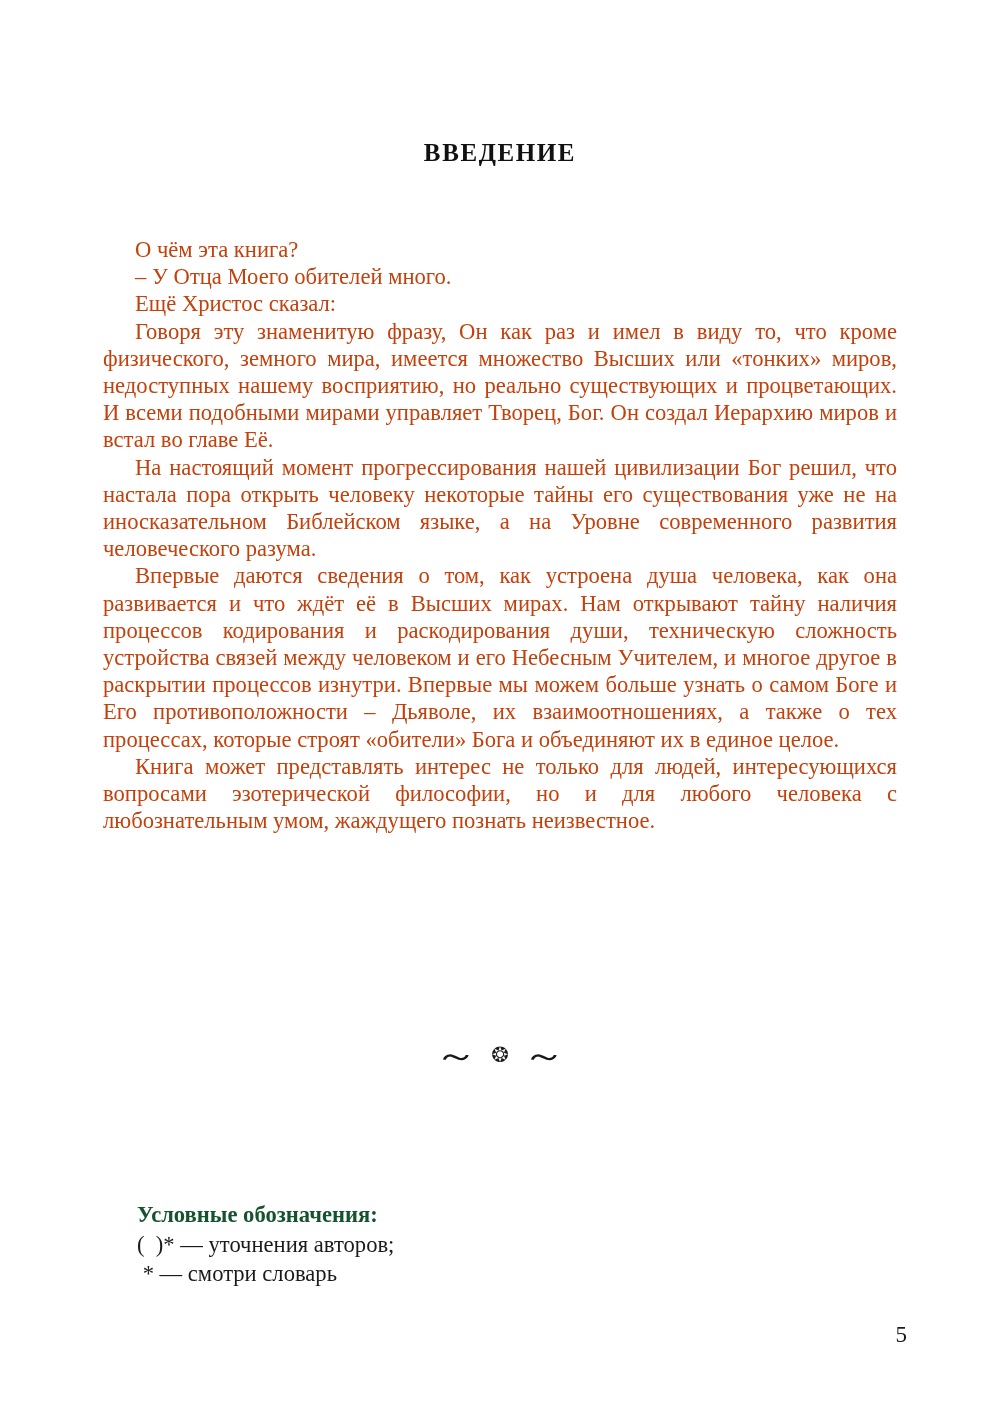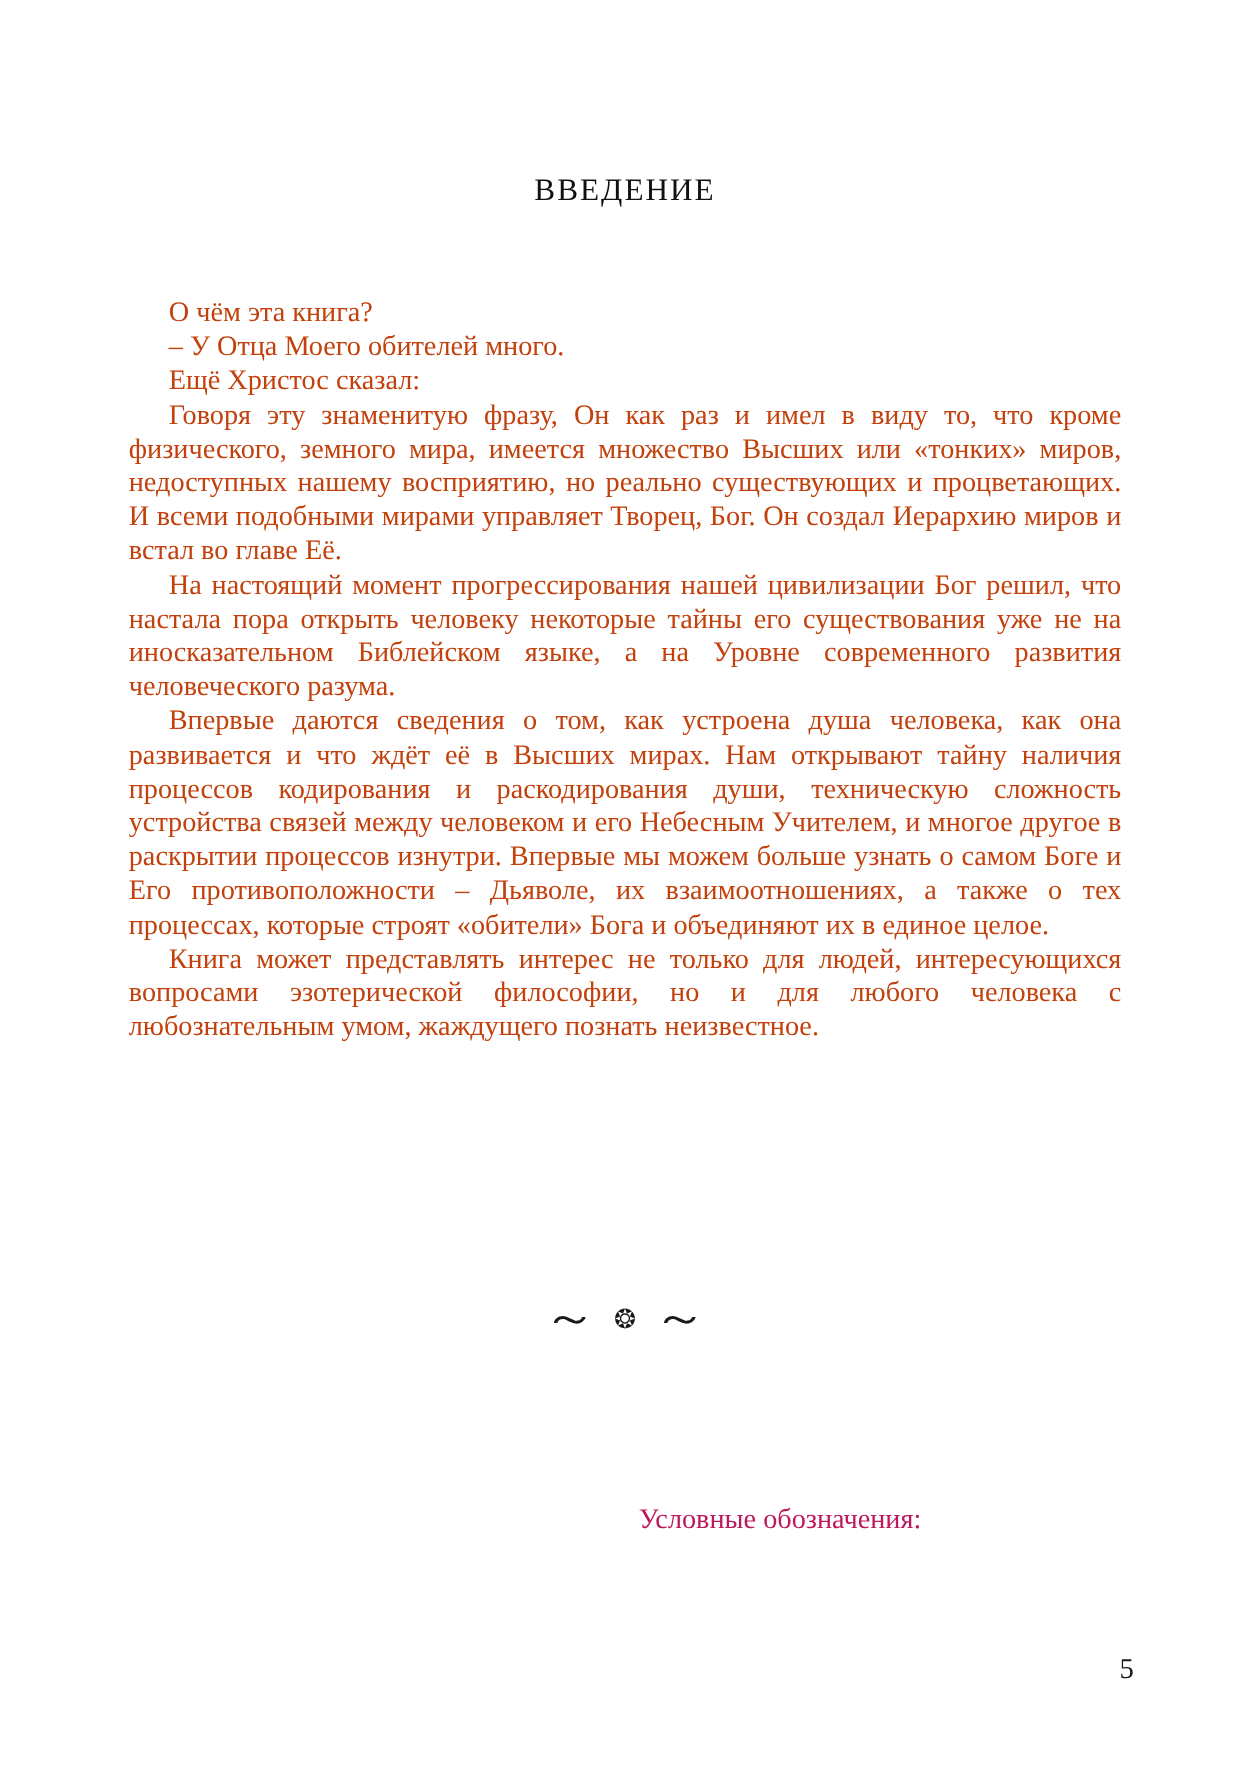--- a/index.html
+++ b/index.html
@@ -22,21 +22,21 @@
   }
 
   
   .chapter-title {
     position: absolute;
     top: 122px;
     left: 0;
     width: 1000px;
     text-align: center;
     font-size: 25px;
-    font-weight: normal;
+    font-weight: bold;
     letter-spacing: 1.6px;
     color: #111111;
   }
 
   
   .text-column {
     position: absolute;
     top: 236px;
     left: 103px;
     width: 794px;
@@ -84,24 +84,23 @@
 
   
   .legend {
     position: absolute;
     top: 1200px;
     left: 137px;
     width: 600px;
   }
   .legend-title {
     font-size: 22.6px;
-    font-weight: normal;
+    font-weight: bold;
     line-height: 30px;
-    color: #be185d;
-    text-align: right;
+    color: #14532d;
   }
   .legend-line {
     font-size: 22.6px;
     line-height: 29px;
     color: #1a1a1a;
     white-space: pre;
   }
 
   
   .folio {
@@ -130,17 +129,19 @@
   </div>
 
   <div class="ornament">
     <span class="swash">～</span>
     <span class="floret">❂</span>
     <span class="swash">～</span>
   </div>
 
   <div class="legend">
     <div class="legend-title">Условные обозначения:</div>
+    <div class="legend-line">(  )* — уточнения авторов;</div>
+    <div class="legend-line"> * — смотри словарь</div>
   </div>
 
   <div class="folio">5</div>
 
 </div>
 
 </body></html>

